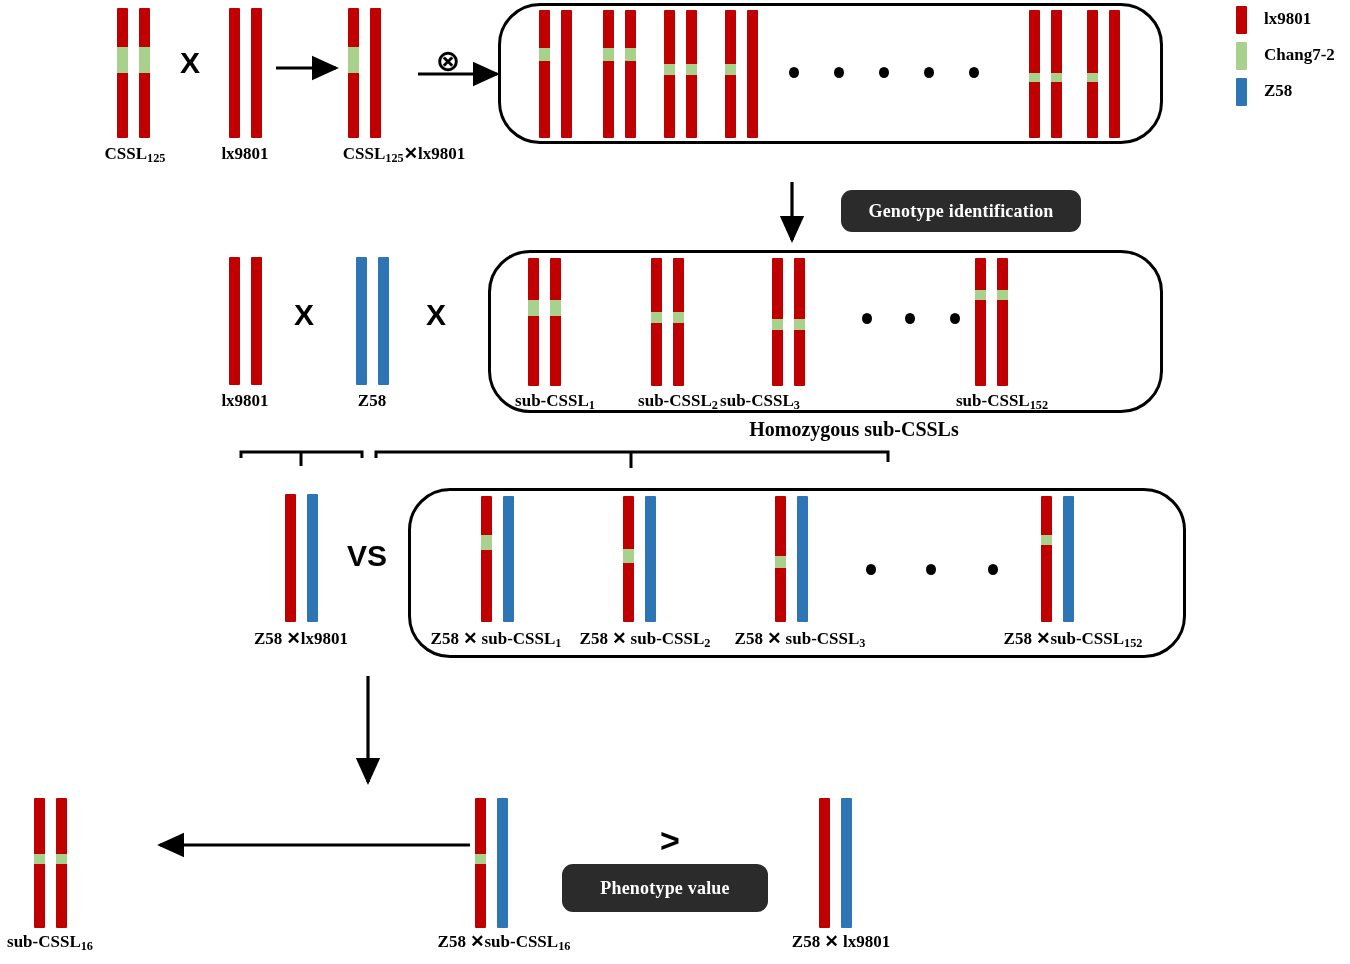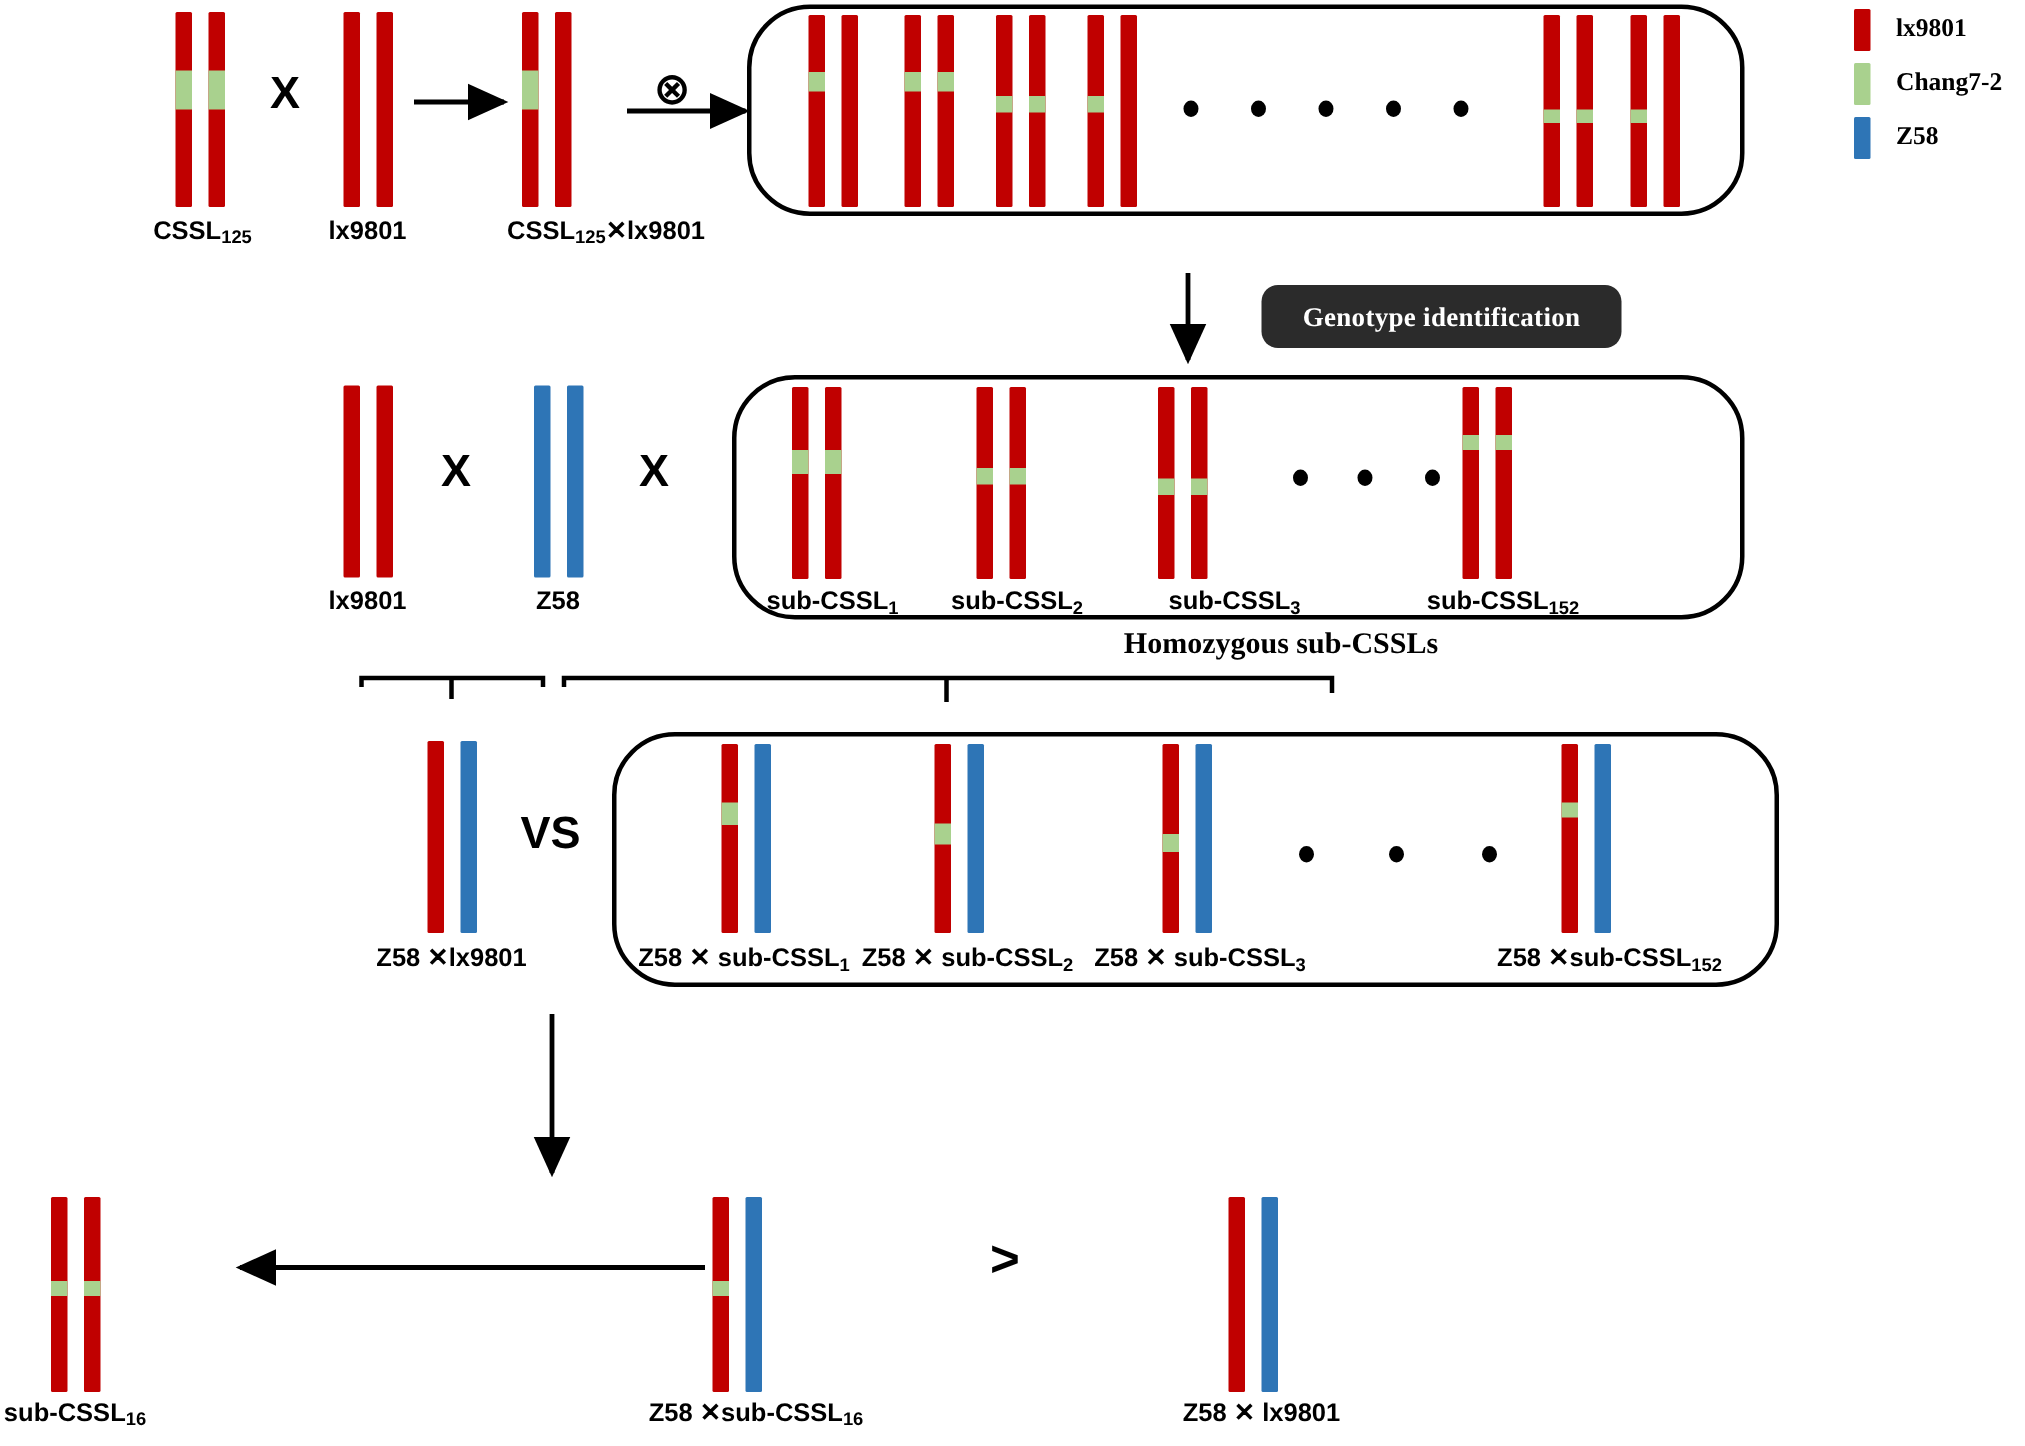--- a/index.html
+++ b/index.html
@@ -19,21 +19,21 @@
   }
   .band{
     position:absolute;left:0;right:0;
     background:#A9D18E;
   }
   .bar.blue{background:#2E75B6;}
 
   
   .lbl{
     position:absolute;
-    font-family:Liberation Sans, sans-serif;
+    font-family:Liberation Serif, serif;
     font-weight:bold;
     font-size:17px;
     line-height:1.05;
     white-space:nowrap;
     color:#000;
   }
   .lbl.center{transform:translateX(-50%);}
   .lbl sub{font-size:0.72em;vertical-align:baseline;position:relative;top:3px;}
 
   .boxcaption{
@@ -261,21 +261,21 @@
       </div>
     </div>
   <div id="subcssl-dots">
       <div class="dot" style="left: 862px; top: 313px;"></div>
       <div class="dot" style="left: 905px; top: 313px;"></div>
       <div class="dot" style="left: 950px; top: 313px;"></div>
     </div>
   <div id="subcssl-labels">
       <div class="lbl center" style="left: 555px; top: 392px;"><span>sub-CSSL</span><sub>1</sub></div>
       <div class="lbl center" style="left: 678px; top: 392px;"><span>sub-CSSL</span><sub>2</sub></div>
-      <div class="lbl center" style="left: 823px; top: 392px;"><span>sub-CSSL</span><sub>3</sub></div>
+      <div class="lbl center" style="left: 760px; top: 392px;"><span>sub-CSSL</span><sub>3</sub></div>
       <div class="lbl center" style="left: 1002px; top: 392px;"><span>sub-CSSL</span><sub>152</sub></div>
     </div>
   <div class="boxcaption" style="left:826px;top:418px;margin-left:28px;">Homozygous sub-CSSLs</div>
 
 
   <div class="chrom" style="left:284px;top:494px;width:34px;height:128px;">
       <div class="bar" style="left: 0.5px; width: 11px; background: rgb(192, 0, 0);"></div>
       <div class="bar blue" style="left: 22.5px; width: 11px; background: rgb(46, 117, 182);"></div>
     </div>
   <div class="lbl center" style="left:301px;top:630px;">Z58 ✕lx9801</div>
@@ -340,20 +340,23 @@
         <div class="band" style="top: 43%; height: 8%; background: rgb(169, 209, 142);"></div>
       </div>
       <div class="bar blue" style="left: 22.5px; width: 11px; background: rgb(46, 117, 182);"></div>
     </div>
   <div class="lbl center" style="left:504px;top:933px;">
     <span>Z58 ✕sub-CSSL</span><sub>16</sub>
   </div>
 
   <div class="glyph gt" style="left:670px;top:840px;">&gt;</div>
 
+  <div class="pill" style="left:562px;top:864px;width:206px;height:48px;">
+    <span>Phenotype value</span>
+  </div>
 
   <div class="chrom" style="left:818px;top:798px;width:34px;height:130px;">
       <div class="bar" style="left: 0.5px; width: 11px; background: rgb(192, 0, 0);"></div>
       <div class="bar blue" style="left: 22.5px; width: 11px; background: rgb(46, 117, 182);"></div>
     </div>
   <div class="lbl center" style="left:841px;top:933px;">Z58 ✕ lx9801</div>
 
 </div>
 
 </body></html>

